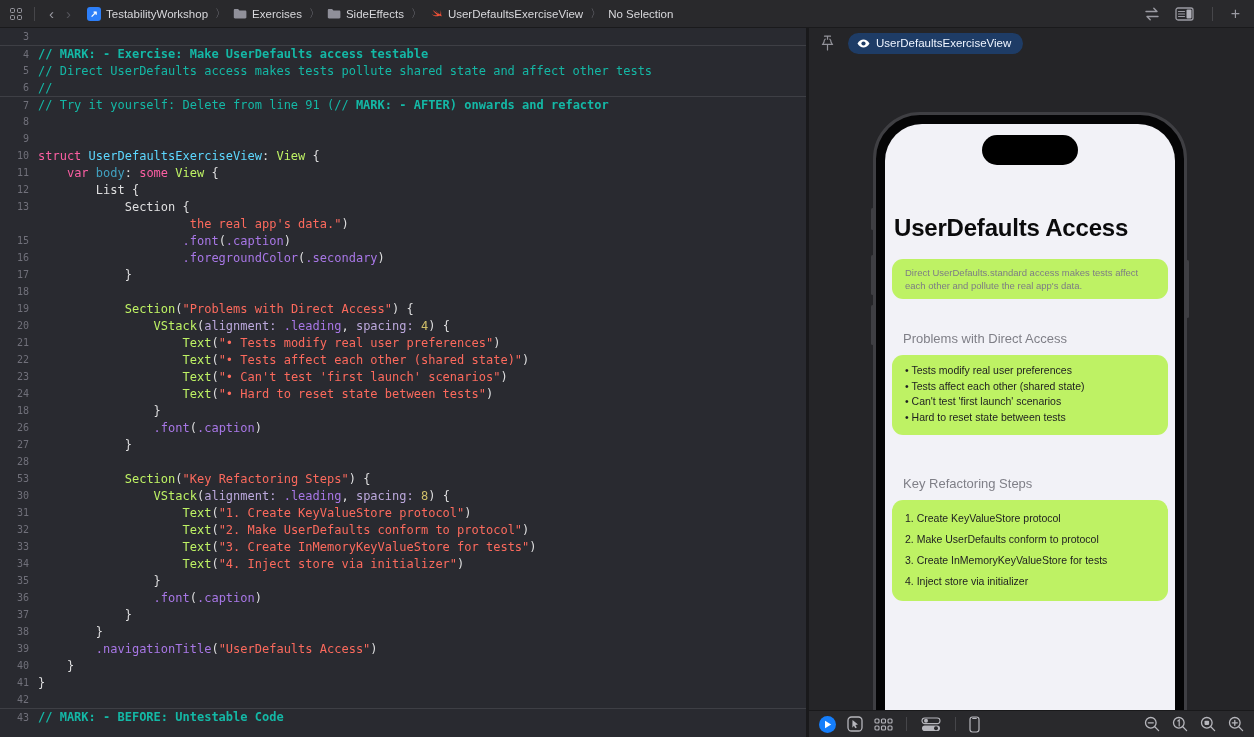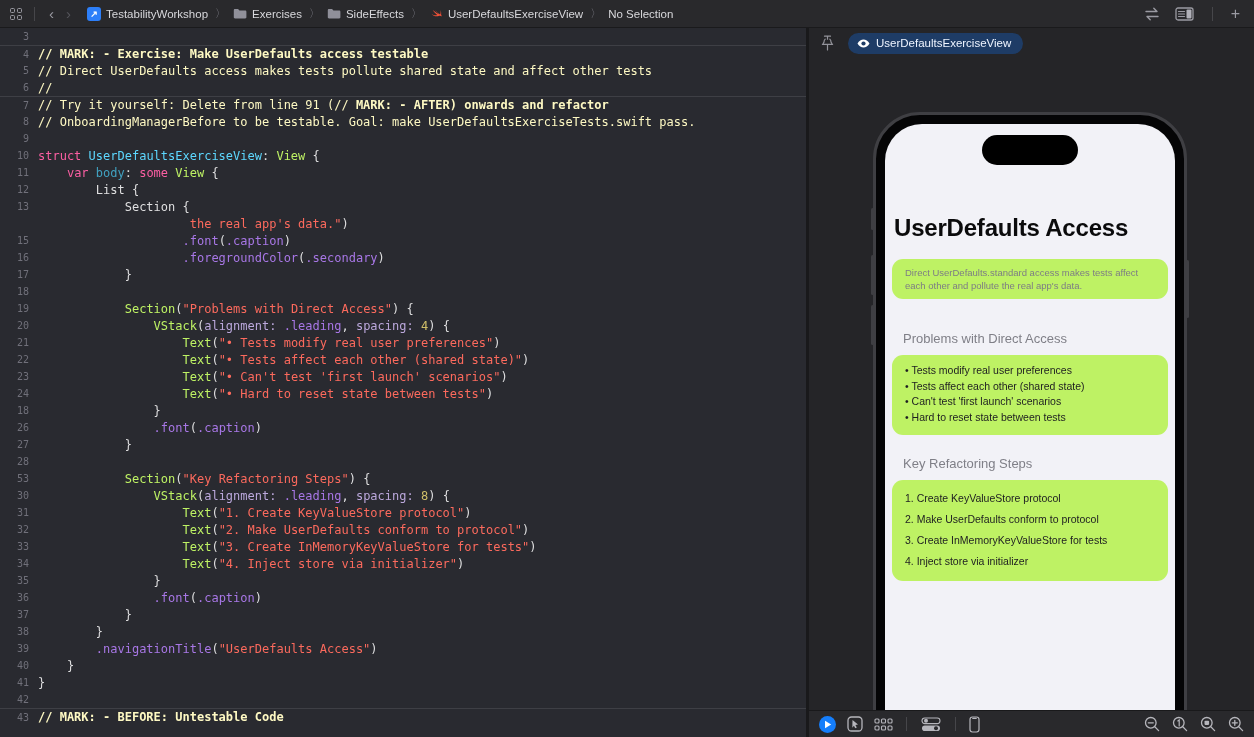--- a/index.html
+++ b/index.html
@@ -27,21 +27,21 @@
   
   .main { flex:1; display:flex; min-height:0; }
 
   
   .editor { width:806px; flex:0 0 806px; background:#292a30; overflow:hidden; position:relative; }
   .row { display:flex; height:17px; align-items:center; }
   .row.sep { border-top:1px solid #3e3f45; }
   .ln { width:38px; flex:0 0 38px; text-align:right; padding-right:9px;
     color:#70707a; font-family:"DejaVu Sans Mono", monospace; font-size:10px; }
   .code { font-family:"DejaVu Sans Mono", monospace; font-size:12px; white-space:pre; color:#dfdfe0; }
-  .code .comment { color:#fef9c3; }
+  .code .comment { color:#14b8a6; }
   .code .keyword { color:#fc5fa3; font-weight:normal; }
   .code .typedecl{ color:#5dd8ff; }
   .code .decl    { color:#41a1c0; }
   .code .type    { color:#bef264; }
   .code .member  { color:#a877e6; }
   .code .arg     { color:#bba8dc; }
   .code .string  { color:#fc6a5d; }
   .code .number  { color:#d0bf69; }
   .code .plain   { color:#dfdfe0; }
   .code .b       { font-weight:bold; }
@@ -63,21 +63,21 @@
   .screen { position:absolute; inset:9px; background:#f2f2f7; border-radius:37px; overflow:hidden; }
   .island { position:absolute; left:50%; transform:translateX(-50%); top:11px;
     width:96px; height:30px; border-radius:16px; background:#000; }
   .scr-content { position:absolute; inset:0; padding:0 7px; }
   .nav-title { margin:90px 0 0 2px; font-size:24px; font-weight:700; color:#0b0b0c; letter-spacing:-.2px; }
   .card { background:#bef264; border-radius:11px; }
   .card.desc { margin-top:17px; padding:7px 13px; }
   .desc-text { font-size:9.5px; line-height:13px; color:#7d7d84; max-width:252px; }
   .sec-header { margin:0 0 0 11px; font-size:13px; color:#7f7f87; }
   .sec-header.h1 { margin-top:32px; }
-  .sec-header.h2 { margin-top:21px; }
+  .sec-header.h2 { margin-top:41px; }
   .card.list { margin-top:9px; padding:8px 13px 9px; }
   .li-row { font-size:10.5px; color:#1d1d21; }
   .card.tight .li-row { line-height:15.7px; }
   .card.wide  .li-row { line-height:21px; }
 
   
   .pv-bottom { height:27px; flex:0 0 27px; background:#29292c; border-top:1px solid #19191b;
     display:flex; align-items:center; padding:0 10px; gap:11px; z-index:5; }
   .play-btn { width:17px; height:17px; border-radius:50%; background:#157efb;
     display:flex; align-items:center; justify-content:center; }
@@ -165,21 +165,20 @@
         <div class="row">
           <span class="ln">6</span>
           <span class="code"><span class="comment">//</span></span>
         </div>
         <div class="row sep">
           <span class="ln">7</span>
           <span class="code"><span class="comment">// Try it yourself: Delete from line 91 (// </span><span class="comment b">MARK: - AFTER) onwards and refactor</span></span>
         </div>
         <div class="row">
           <span class="ln">8</span>
-          <span class="code"><span class="comment">// OnboardingManagerBefore to be testable. Goal: make UserDefaultsExerciseTests.swift pass.</span></span>
         </div>
         <div class="row">
           <span class="ln">9</span>
           <span class="code"></span>
         </div>
         <div class="row">
           <span class="ln">10</span>
           <span class="code"><span class="keyword">struct </span><span class="typedecl">UserDefaultsExerciseView</span><span class="plain">: </span><span class="type">View</span><span class="plain"> {</span></span>
         </div>
         <div class="row">

